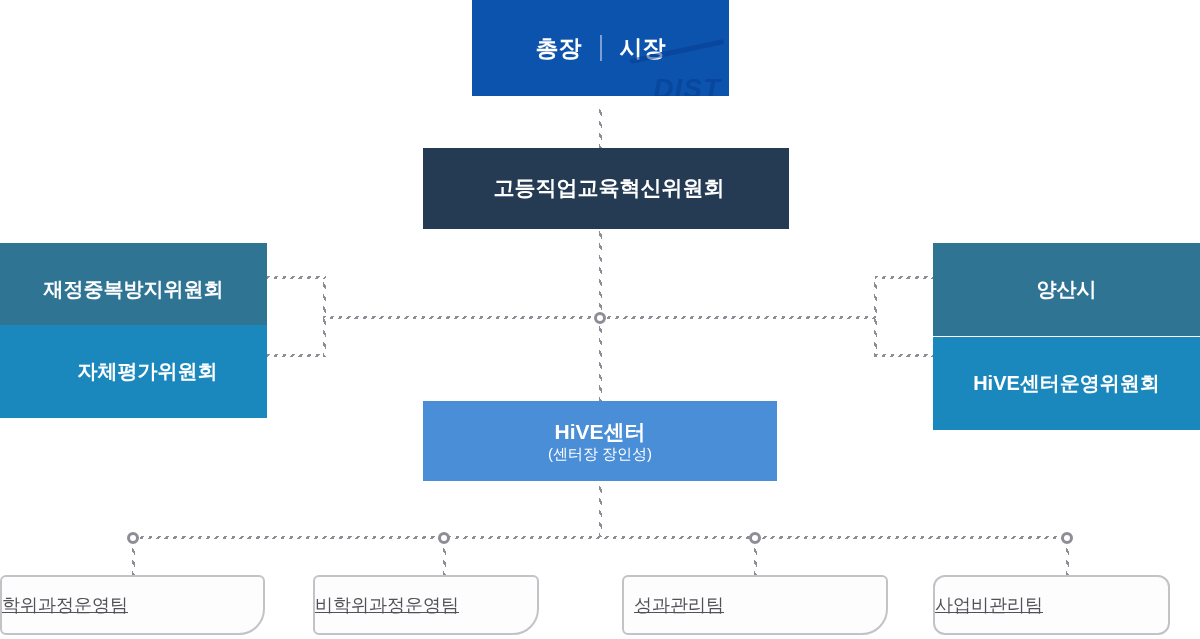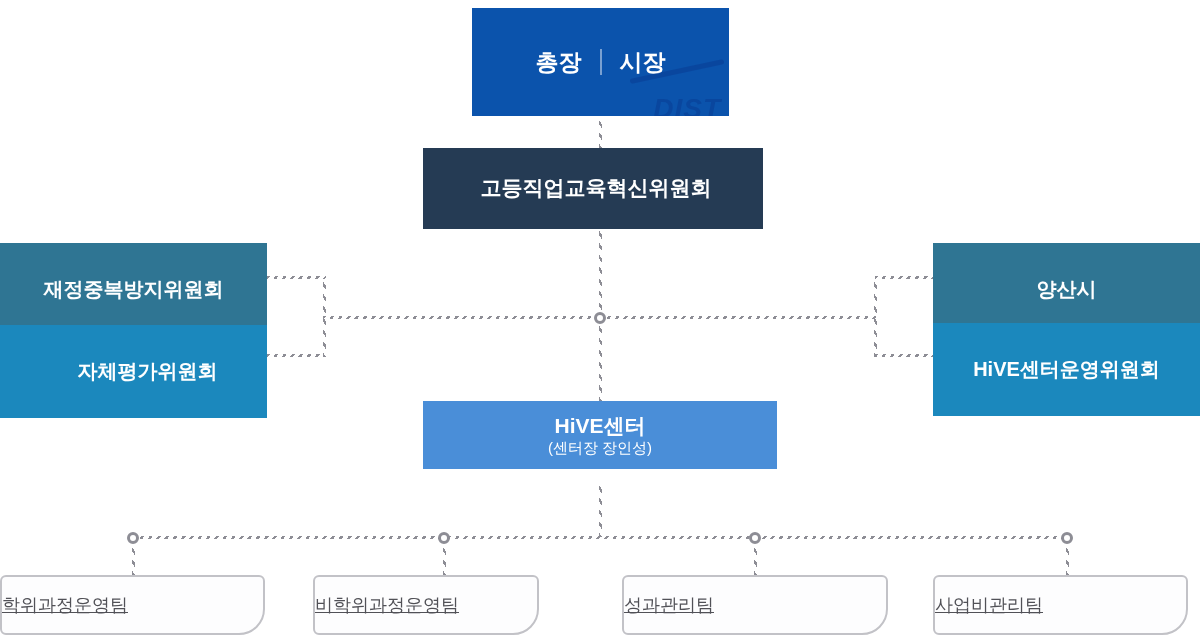--- a/index.html
+++ b/index.html
@@ -6,56 +6,56 @@
   html,body { background:#ffffff; }
   .stage {
     position:relative; width:1200px; height:639px; background:#fff;
     overflow:hidden; font-family:"Liberation Sans","DejaVu Sans",sans-serif;
   }
   .box {
     position:absolute; display:flex; align-items:center; justify-content:center;
     color:#fff; text-align:center; line-height:1.25;
   }
   .root {
-    left:472px; top:8px; width:257px; height:108px;
+    left:472px; top:0; width:257px; height:96px;
     background:var(--root-blue); font-size:23px; font-weight:700; overflow:hidden;
   }
   .root .divider { width:2px; height:26px; background:rgba(255,255,255,.45); margin:0 18px; }
   .watermark {
     position:absolute; right:8px; bottom:-7px; font-style:italic; font-weight:800;
     font-size:28px; letter-spacing:1px; line-height:1; color:rgba(9,61,148,.60);
   }
   .swoosh {
     position:absolute; right:4px; bottom:42px; width:96px; height:5px;
     background:rgba(9,61,148,.55); transform:rotate(-12deg); border-radius:3px;
   }
-  .committee { left:423px; top:148px; width:340px; height:81px; background:var(--committee-navy); font-size:21px; font-weight:700;padding-left:6px; }
+  .committee { left:423px; top:148px; width:366px; height:81px; background:var(--committee-navy); font-size:21px; font-weight:700;padding-left:6px; }
   .branch { width:267px; height:93px; font-size:20px; font-weight:700; }
   .left-top    { left:0;     top:243px; background:var(--branch-teal); }
   .left-bottom { left:0;     top:325px; background:var(--branch-blue);padding-left:28px; }
   .right-top   { left:933px; top:243px; background:var(--branch-teal);text-align:center; }
-  .right-bottom{ left:933px; top:323px; background:var(--branch-blue); }
-  .center-box { left:423px; top:401px; width:354px; height:68px; background:var(--center-blue); flex-direction:column; }
+  .right-bottom{ left:933px; top:337px; background:var(--branch-blue); }
+  .center-box { left:423px; top:401px; width:354px; height:80px; background:var(--center-blue); flex-direction:column; }
   .center-box .main { font-size:21px; font-weight:700; }
   .center-box .sub  { font-size:15px; font-weight:400; margin-top:0; }
 
   .team {
     position:absolute; top:575px; height:60px; background:#fdfdfe;
     border:2px solid var(--team-border); border-radius:6px 6px 26px 6px;
     display:flex; align-items:center; justify-content:flex-start;
     font-size:18px; font-weight:500; color:var(--team-text);text-decoration:underline;
   }
   .team::after {
     content:""; position:absolute; right:-5px; bottom:-6px; width:32px; height:30px;
     background:#a7a7af; border-radius:2px 0 20px 3px; z-index:-1;
   }
   .t1 { left:0;     width:265px; }
   .t2 { left:313px; width:226px; }
-  .t3 { left:622px; width:266px; }
-  .t4 { left:933px; width:255px; }
+  .t3 { left:622px; width:266px;padding-left:10px; }
+  .t4 { left:933px; width:237px;border-radius:12px; }
 
   .hline { position:absolute; height:3px;
     background:repeating-linear-gradient(125deg, var(--connector-gray) 0 2.5px, transparent 2.5px 6.8px); }
   .vline { position:absolute; width:3px;
     background:repeating-linear-gradient(55deg, var(--connector-gray) 0 2.5px, transparent 2.5px 6.8px); }
   .dot {
     position:absolute; width:12px; height:12px; background:#fff;
     border:3px solid var(--connector-gray); border-radius:50%;
   }
 </style>

